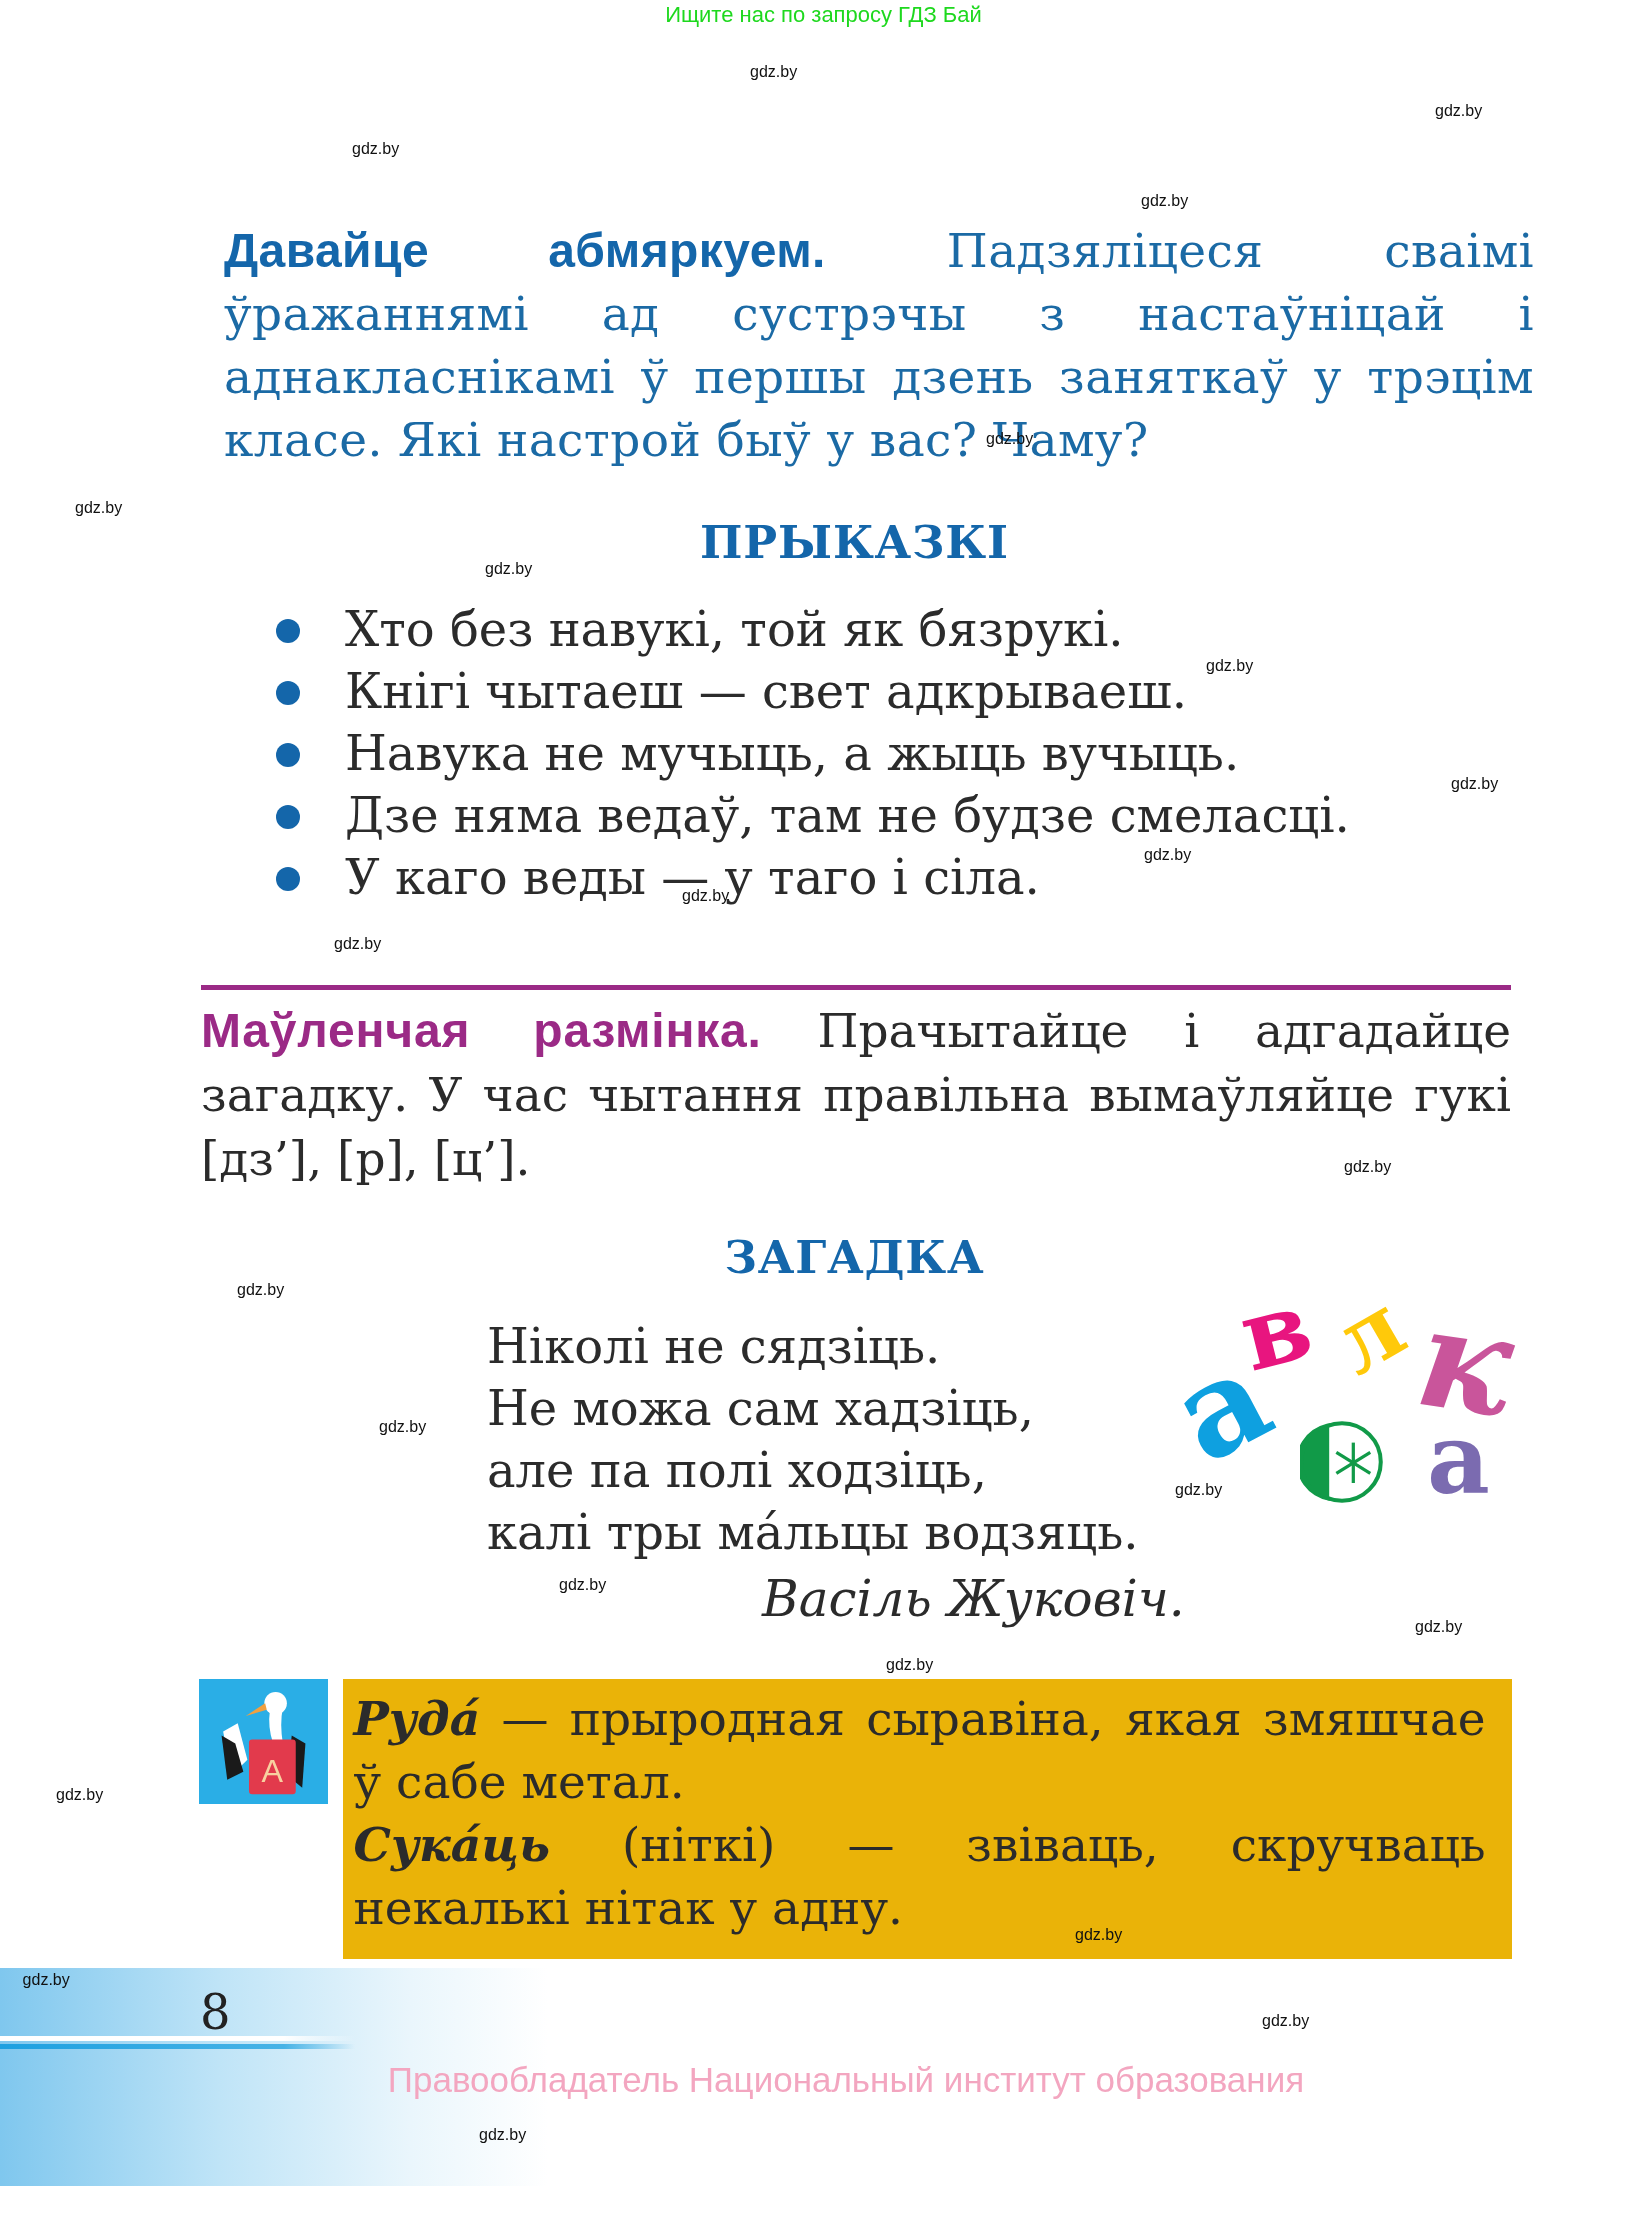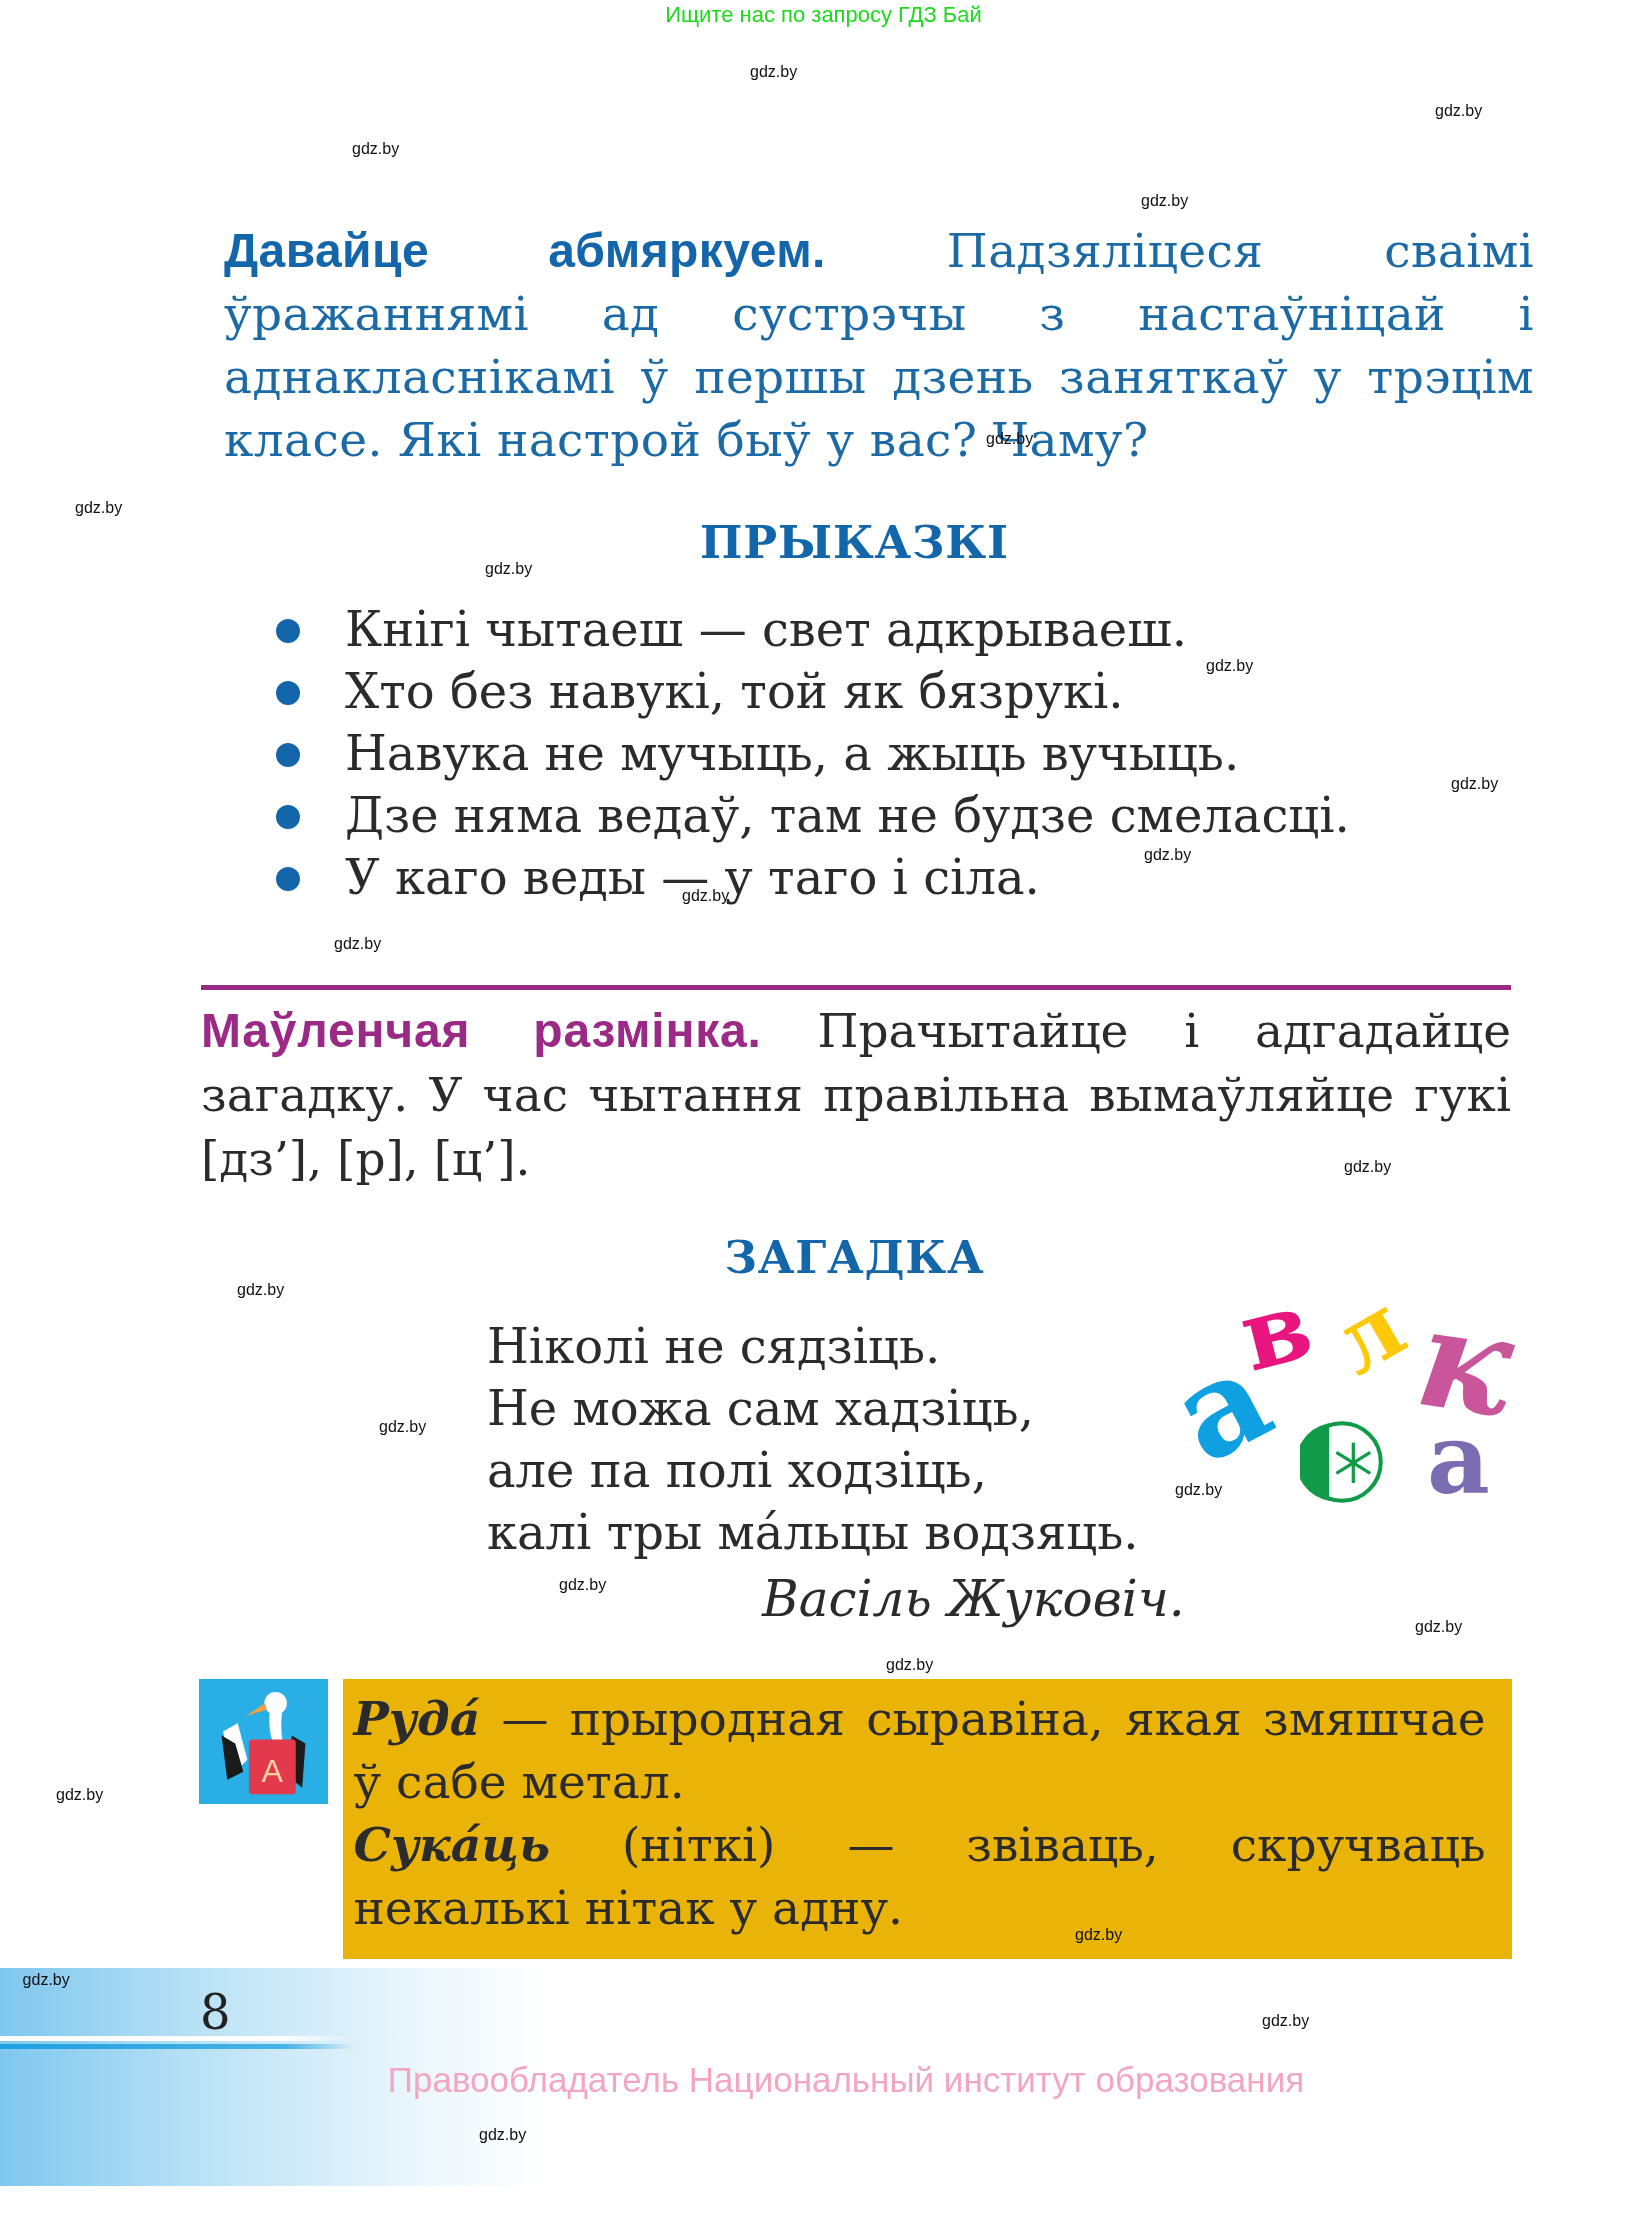--- a/index.html
+++ b/index.html
@@ -114,22 +114,22 @@
 
 <div class="top-banner">Ищите нас по запросу ГДЗ Бай</div>
 
 <div class="discuss">
   <span class="lead">Давайце абмяркуем.</span>
   <span>Падзяліцеся сваімі ўражаннямі ад сустрэчы з настаўніцай і аднакласнікамі ў першы дзень заняткаў у трэцім класе. Які настрой быў у вас? Чаму?</span>
 </div>
 
 <div class="section-title" style="top:516px;">ПРЫКАЗКІ</div>
 <ul class="proverbs">
+  <li><span class="dot"></span><span>Хто без навукі, той як бязрукі.</span></li>
   <li><span class="dot"></span><span>Кнігі чытаеш — свет адкрываеш.</span></li>
-  <li><span class="dot"></span><span>Хто без навукі, той як бязрукі.</span></li>
   <li><span class="dot"></span><span>Навука не мучыць, а жыць вучыць.</span></li>
   <li><span class="dot"></span><span>Дзе няма ведаў, там не будзе смеласці.</span></li>
   <li><span class="dot"></span><span>У каго веды — у таго і сіла.</span></li>
 </ul>
 
 <div class="divider"></div>
 
 <div class="warmup">
   <span class="lead">Маўленчая размінка.</span>
   <span>Прачытайце і адгадайце загадку. У час чытання правільна вымаўляйце гукі [дз’], [р], [ц’].</span>

